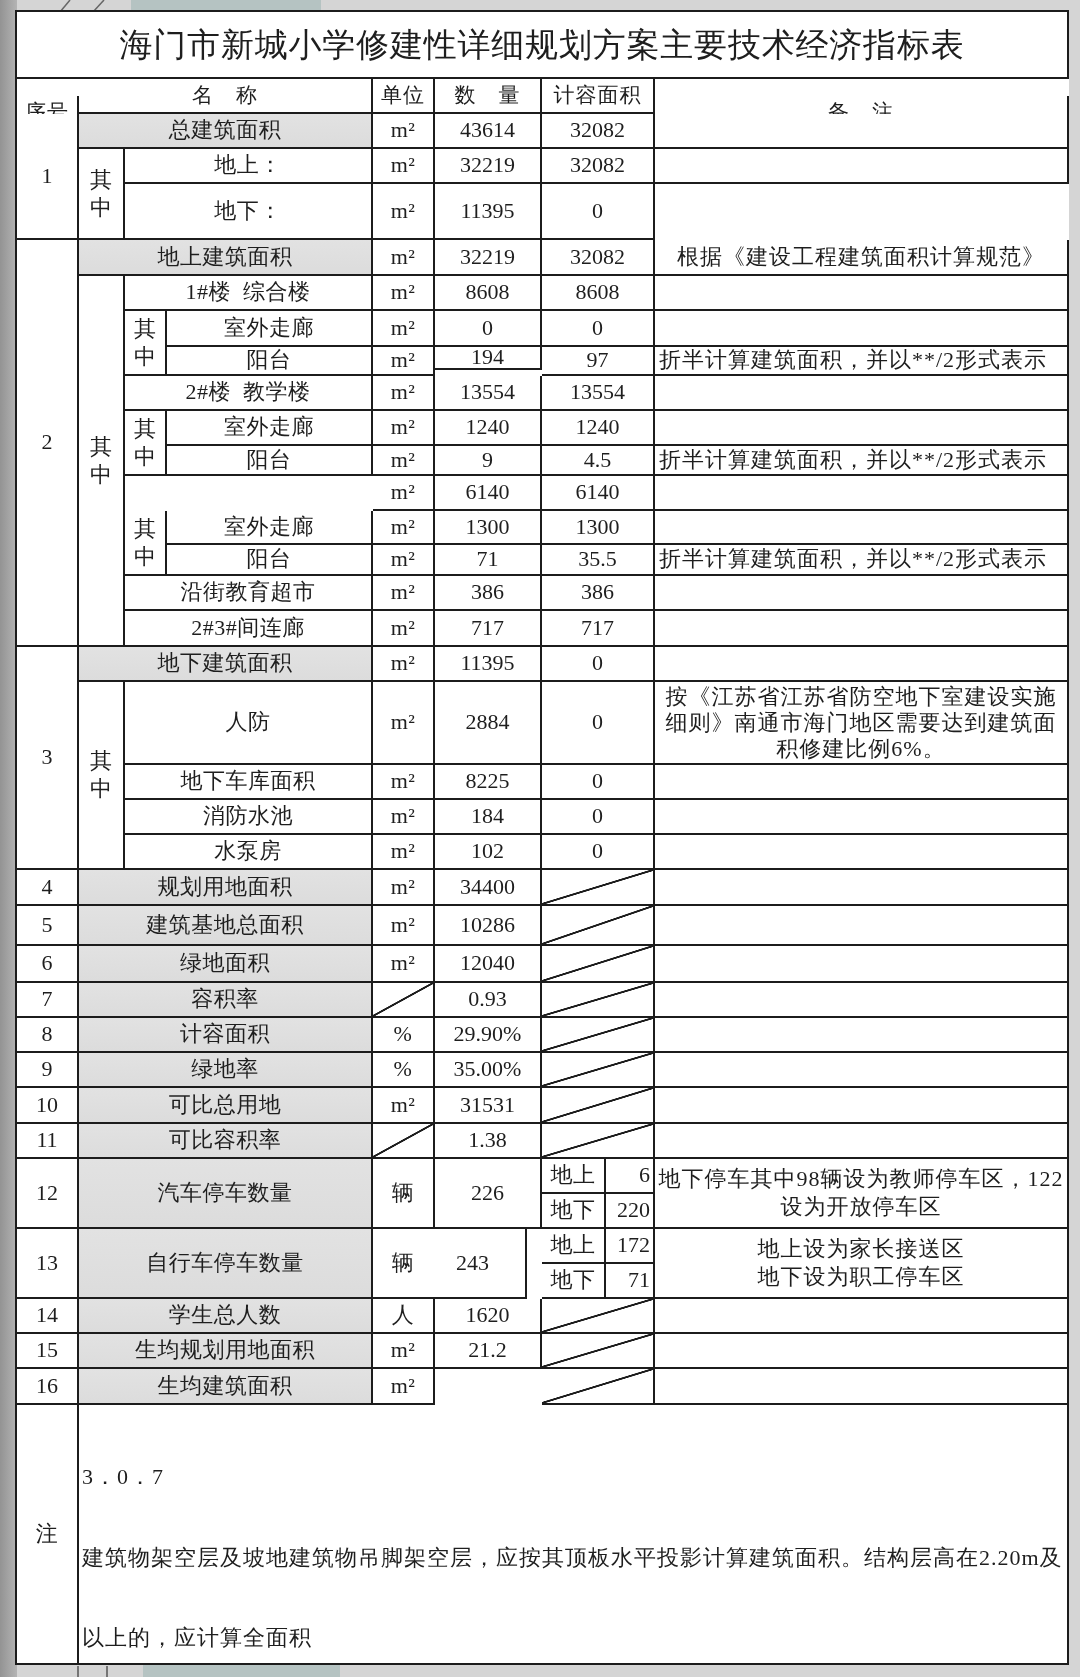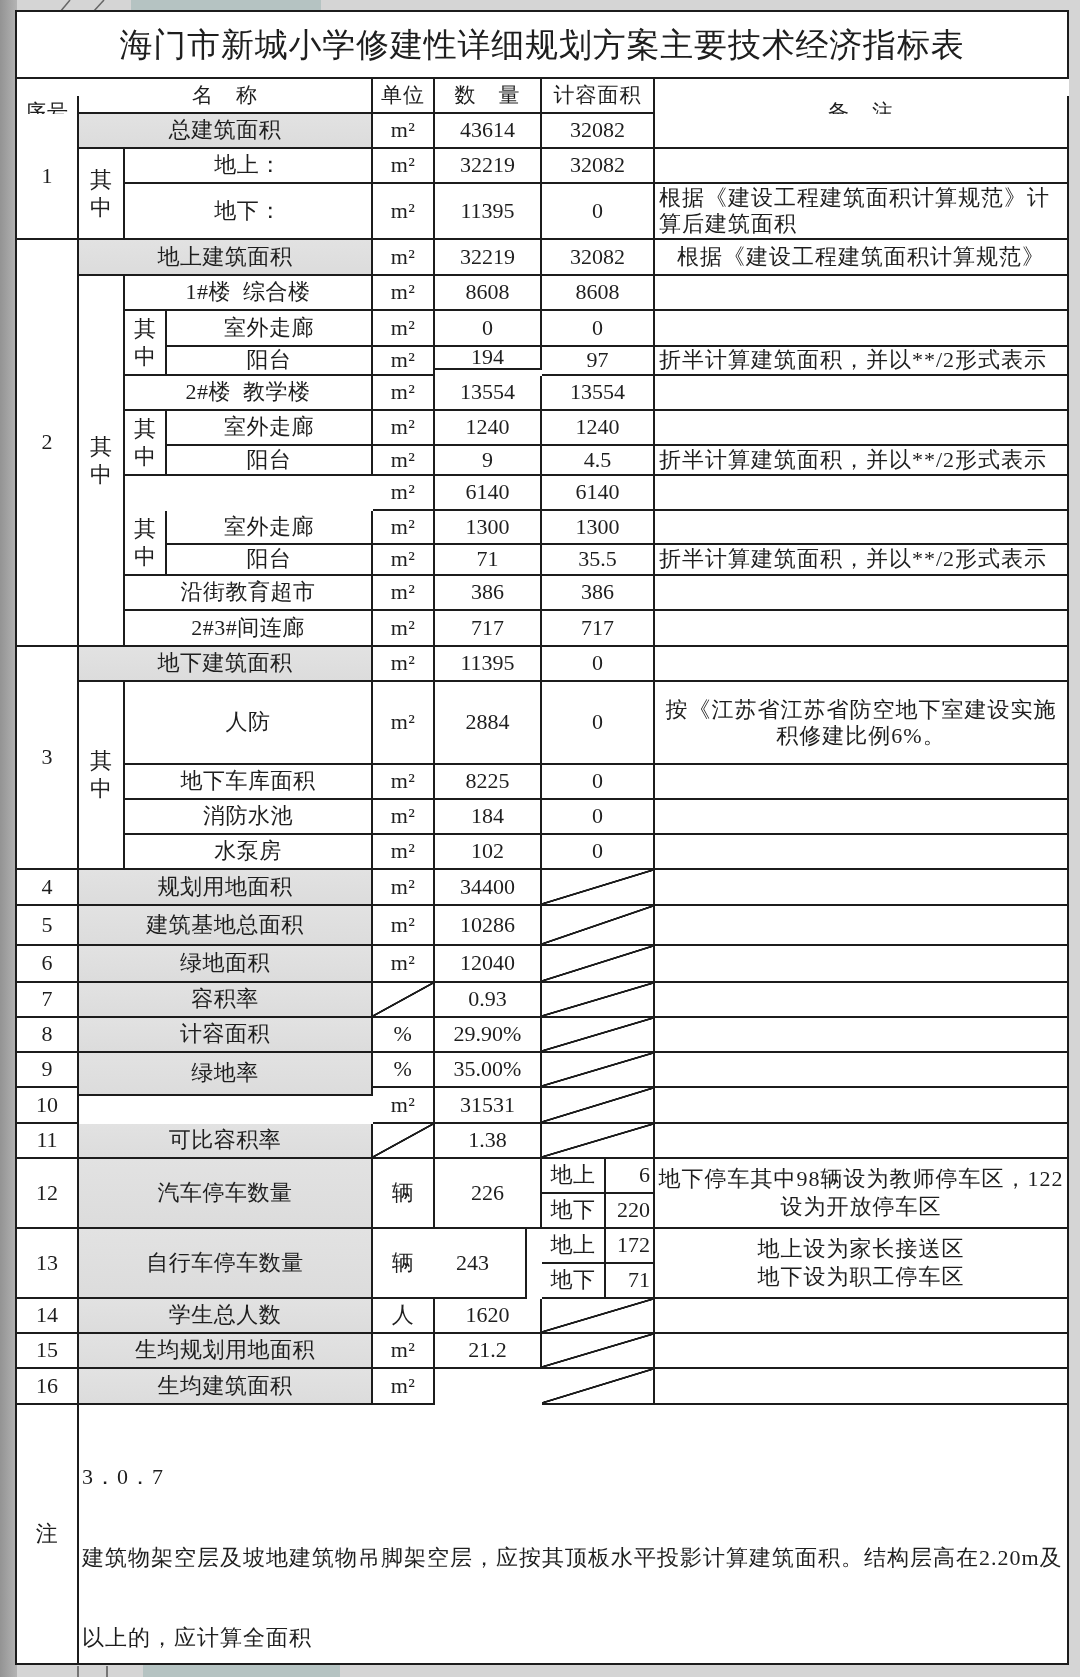--- a/index.html
+++ b/index.html
@@ -63,24 +63,20 @@
   <div class="c" style="left:108px;top:137px;width:248px;height:35px">地上：</div>
   <div class="c" style="left:356px;top:137px;width:62px;height:35px">m²</div>
   <div class="c num" style="left:418px;top:137px;width:107px;height:35px">32219</div>
   <div class="c num" style="left:525px;top:137px;width:113px;height:35px">32082</div>
   <div class="c" style="left:638px;top:137px;width:414px;height:35px"></div>
 
   <div class="c" style="left:108px;top:172px;width:248px;height:56px">地下：</div>
   <div class="c" style="left:356px;top:172px;width:62px;height:56px">m²</div>
   <div class="c num" style="left:418px;top:172px;width:107px;height:56px">11395</div>
   <div class="c num" style="left:525px;top:172px;width:113px;height:56px">0</div>
-  <div class="c ml left rem" style="left:638px;top:172px;width:414px;height:56px">
-    <span>根据《建设工程建筑面积计算规范》计</span>
-    <span>算后建筑面积</span>
-  </div>
 
   <div class="c num" style="left:0;top:228px;width:62px;height:407px">2</div>
   <div class="c g" style="left:62px;top:228px;width:294px;height:36px">地上建筑面积</div>
   <div class="c" style="left:356px;top:228px;width:62px;height:36px">m²</div>
   <div class="c num" style="left:418px;top:228px;width:107px;height:36px">32219</div>
   <div class="c num" style="left:525px;top:228px;width:113px;height:36px">32082</div>
   <div class="c rem" style="left:638px;top:228px;width:414px;height:36px">根据《建设工程建筑面积计算规范》</div>
 
   <div class="c vert" style="left:62px;top:264px;width:46px;height:371px"><span>其中</span></div>
 
@@ -154,20 +150,21 @@
   <div class="c" style="left:638px;top:635px;width:414px;height:35px"></div>
 
   <div class="c vert" style="left:62px;top:670px;width:46px;height:188px"><span>其中</span></div>
 
   <div class="c" style="left:108px;top:670px;width:248px;height:83px">人防</div>
   <div class="c" style="left:356px;top:670px;width:62px;height:83px">m²</div>
   <div class="c num" style="left:418px;top:670px;width:107px;height:83px">2884</div>
   <div class="c num" style="left:525px;top:670px;width:113px;height:83px">0</div>
   <div class="c ml rem" style="left:638px;top:670px;width:414px;height:83px">
     <span>按《江苏省江苏省防空地下室建设实施</span>
+    <span>细则》南通市海门地区需要达到建筑面</span>
     <span>积修建比例6%。</span>
   </div>
 
   <div class="c" style="left:108px;top:753px;width:248px;height:35px">地下车库面积</div>
   <div class="c" style="left:356px;top:753px;width:62px;height:35px">m²</div>
   <div class="c num" style="left:418px;top:753px;width:107px;height:35px">8225</div>
   <div class="c num" style="left:525px;top:753px;width:113px;height:35px">0</div>
   <div class="c" style="left:638px;top:753px;width:414px;height:35px"></div>
 
   <div class="c" style="left:108px;top:788px;width:248px;height:35px">消防水池</div>
@@ -211,27 +208,28 @@
   <div class="c" style="left:638px;top:971px;width:414px;height:35px"></div>
 
   <div class="c num" style="left:0;top:1006px;width:62px;height:35px">8</div>
   <div class="c g" style="left:62px;top:1006px;width:294px;height:35px">计容面积</div>
   <div class="c" style="left:356px;top:1006px;width:62px;height:35px">%</div>
   <div class="c num" style="left:418px;top:1006px;width:107px;height:35px">29.90%</div>
   <div class="c slash" style="left:525px;top:1006px;width:113px;height:35px"></div>
   <div class="c" style="left:638px;top:1006px;width:414px;height:35px"></div>
 
   <div class="c num" style="left:0;top:1041px;width:62px;height:35px">9</div>
-  <div class="c g" style="left:62px;top:1041px;width:294px;height:43px">绿地率</div>
+  <div class="c g" style="left:62px;top:1041px;width:294px;height:35px">绿地率</div>
   <div class="c" style="left:356px;top:1041px;width:62px;height:35px">%</div>
   <div class="c num" style="left:418px;top:1041px;width:107px;height:35px">35.00%</div>
   <div class="c slash" style="left:525px;top:1041px;width:113px;height:35px"></div>
   <div class="c" style="left:638px;top:1041px;width:414px;height:35px"></div>
 
   <div class="c num" style="left:0;top:1076px;width:62px;height:36px">10</div>
+  <div class="c g" style="left:62px;top:1076px;width:294px;height:36px">可比总用地</div>
   <div class="c" style="left:356px;top:1076px;width:62px;height:36px">m²</div>
   <div class="c num" style="left:418px;top:1076px;width:107px;height:36px">31531</div>
   <div class="c slash" style="left:525px;top:1076px;width:113px;height:36px"></div>
   <div class="c" style="left:638px;top:1076px;width:414px;height:36px"></div>
 
   <div class="c num" style="left:0;top:1112px;width:62px;height:35px">11</div>
   <div class="c g" style="left:62px;top:1112px;width:294px;height:35px">可比容积率</div>
   <div class="c slash" style="left:356px;top:1112px;width:62px;height:35px"></div>
   <div class="c num" style="left:418px;top:1112px;width:107px;height:35px">1.38</div>
   <div class="c slash" style="left:525px;top:1112px;width:113px;height:35px"></div>

